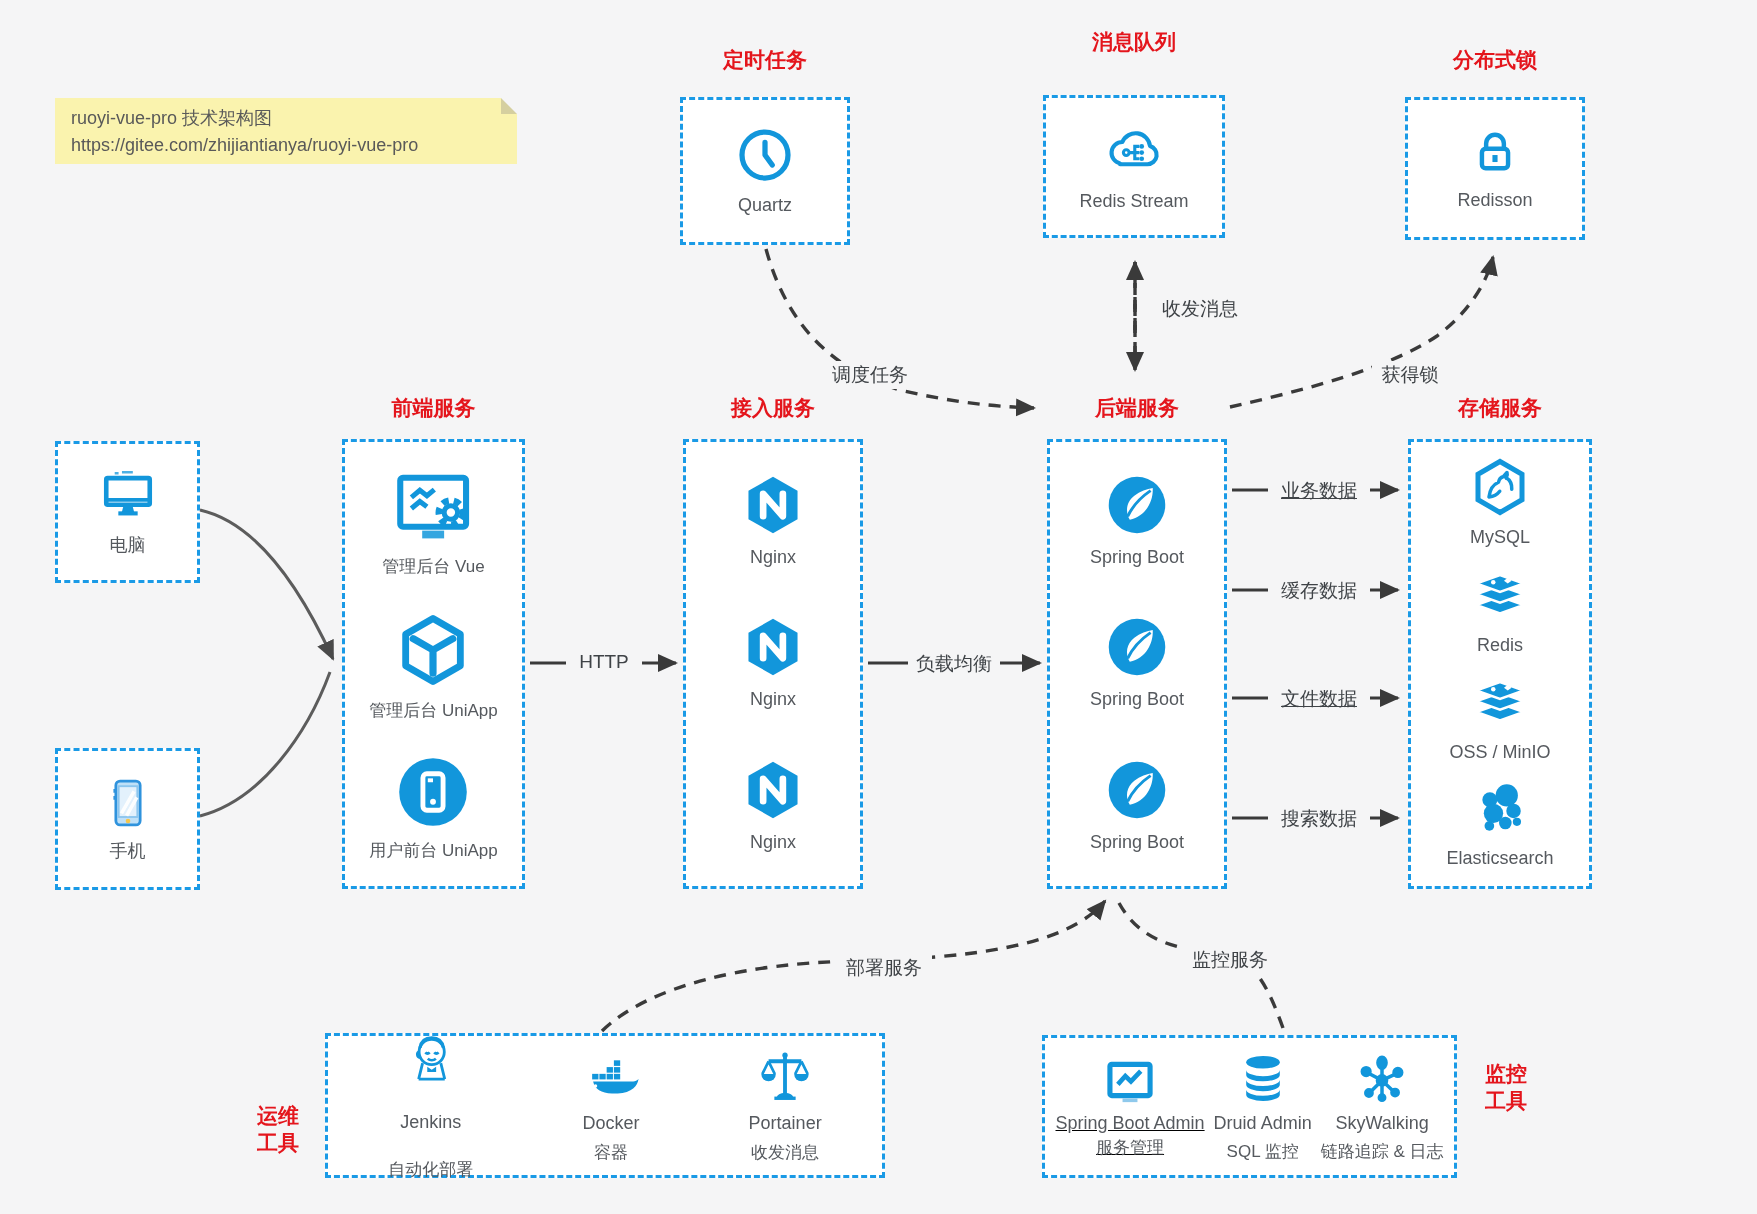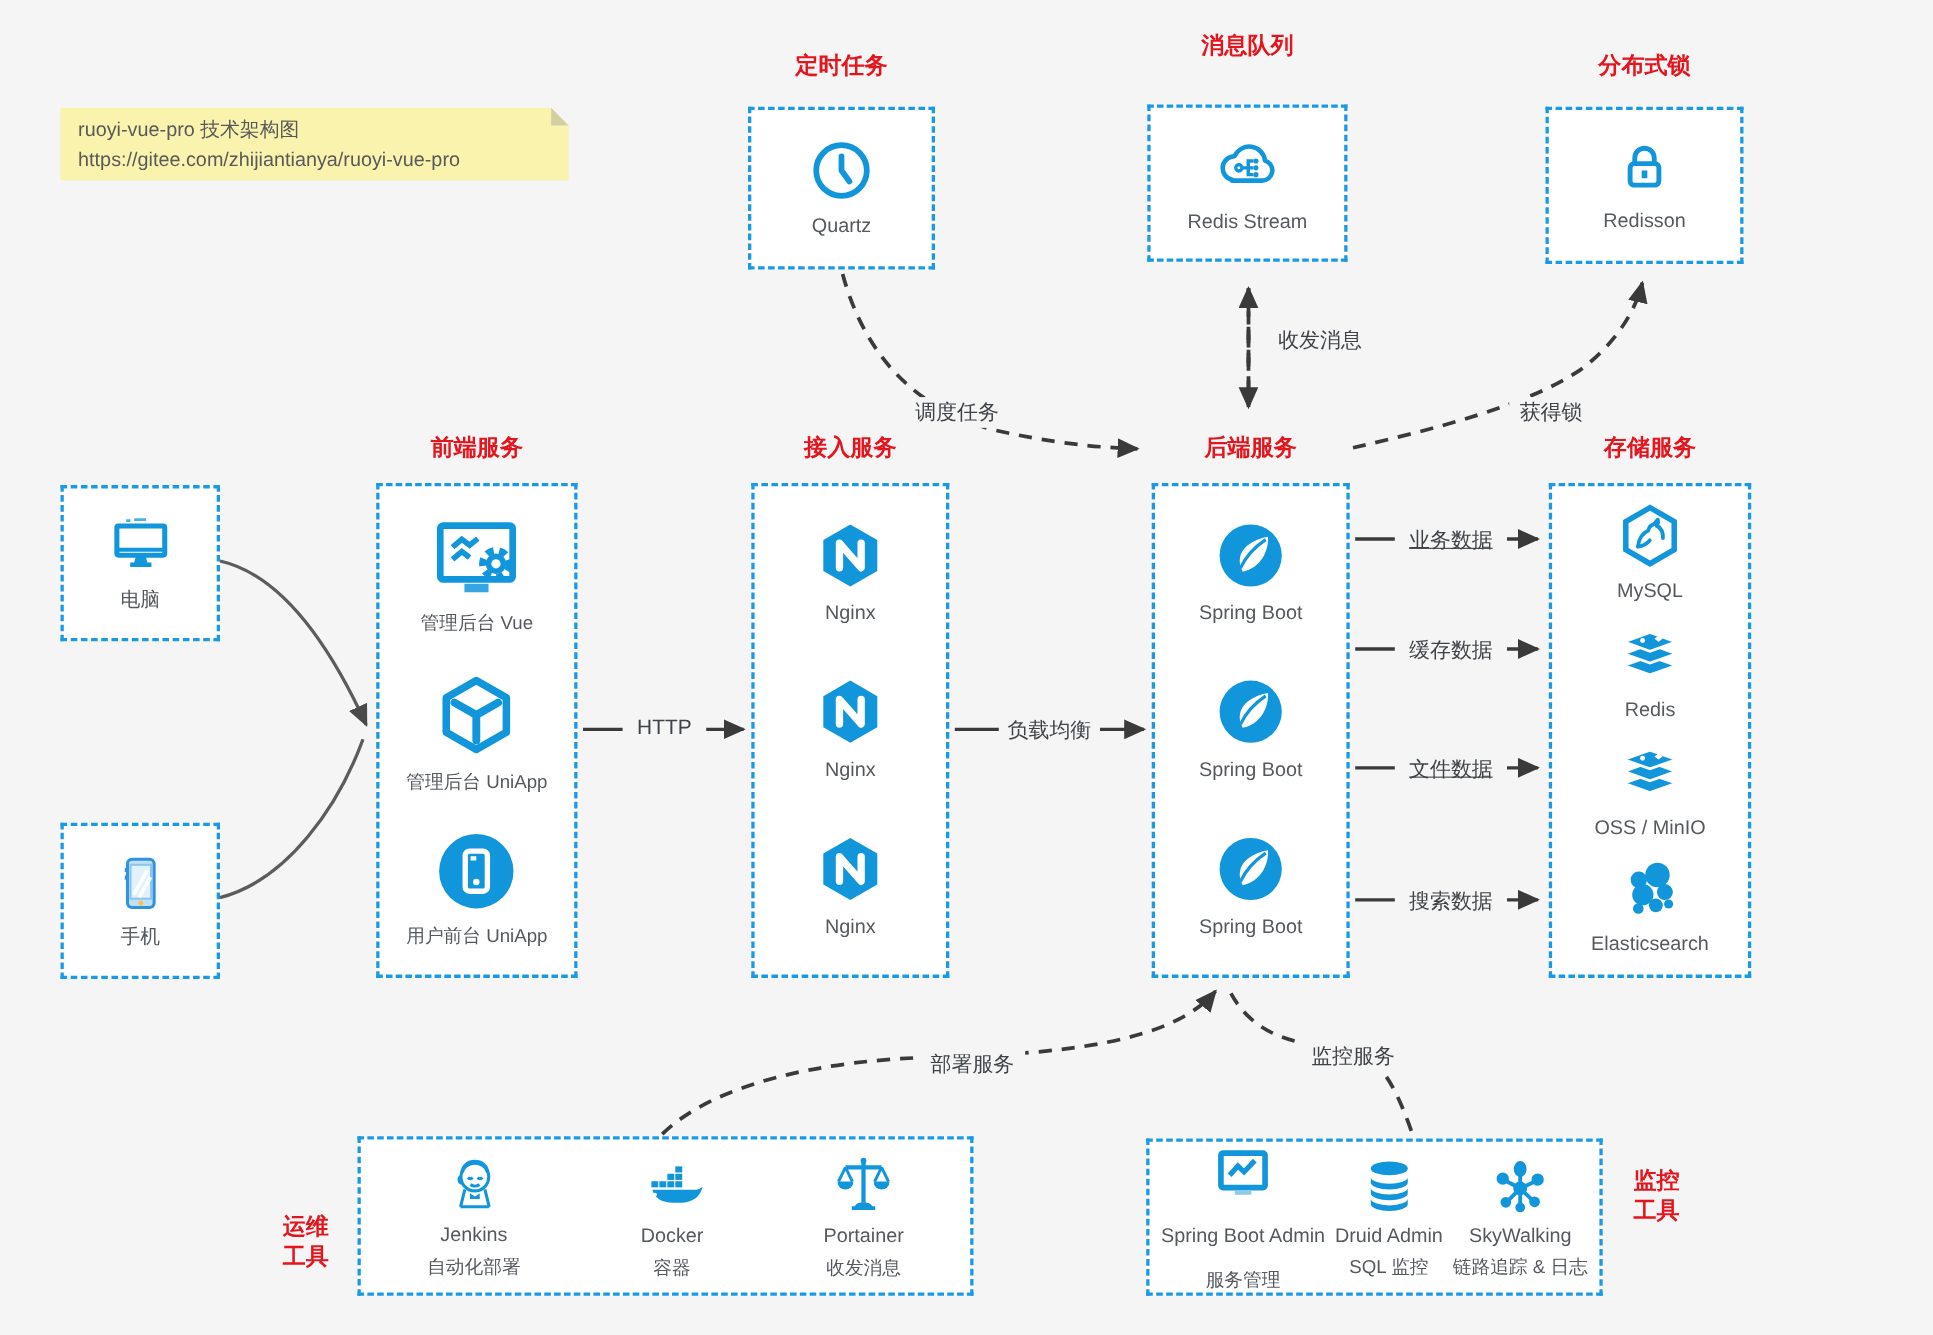--- a/index.html
+++ b/index.html
@@ -274,21 +274,21 @@
         <circle cx="9.3" cy="13.8" r="4"></circle>
         <circle cx="14.2" cy="17.8" r="2.6"></circle>
         <circle cx="7.6" cy="19" r="2"></circle>
         <circle cx="19" cy="17.3" r="1.7"></circle>
       </svg>
       <div class="ilabel">Elasticsearch</div>
     </div>
   </div>
 
   <div class="gbox row" style="left:325px;top:1033px;width:560px;height:145px;">
-    <div class="item" style="gap:5px;">
+    <div class="item" style="gap:23px;">
       <svg viewBox="0 0 24 24" width="56" height="56" fill="none" stroke="#1296db" stroke-width="1.2">
         <circle cx="12.3" cy="9" r="5.4"></circle>
         <path d="M7.3 7.2 C7.8 4.5 9.7 3 12.3 3 C14.9 3 16.8 4.5 17.3 7.2" stroke-width="1.4"></path>
         <path d="M7.1 8.8 c-1.3 0.2 -1.3 2.4 0.2 2.6"></path>
         <path d="M8.4 13.8 L6.7 20.6 M16.2 13.8 L17.9 20.6 M6.7 20.6 h11.2"></path>
         <path d="M10.4 15.3 l1.9 1.3 1.9-1.3 v2.3 h-3.8 z" fill="#1296db" stroke="none"></path>
         <path d="M9.6 9.2 c0.5 0.6 1.3 0.6 1.8 0 M13.4 9.2 c0.5 0.6 1.3 0.6 1.8 0"></path>
         <path d="M10.6 11.9 c1 0.8 2.5 0.8 3.5 0"></path>
       </svg>
       <div class="ilabel">Jenkins</div>
@@ -320,21 +320,21 @@
         <path d="M15.8 10.8 a3 3 0 0 0 6 0 z" stroke="none"></path>
         <path d="M8.6 20.6 c0-1.2 1.5-2 3.4-2 c1.9 0 3.4 0.8 3.4 2 z" stroke="none"></path>
         <path d="M7.6 20.8 h8.8" stroke-width="1.4" fill="none"></path>
       </svg>
       <div class="ilabel">Portainer</div>
       <div class="isub">收发消息</div>
     </div>
   </div>
 
   <div class="gbox row" style="left:1042px;top:1035px;width:415px;height:143px;">
-    <div class="item" style="gap:16px;">
+    <div class="item" style="gap:0;text-decoration:underline;">
       <svg viewBox="0 0 24 24" width="56" height="56" fill="none" stroke="#1296db">
         <rect x="3.4" y="4" width="17.2" height="13.4" rx="0.8" stroke-width="2.2"></rect>
         <path d="M6.8 12.6 l3.2-3.6 2.4 2.3 4.2-4.4" stroke-width="2"></path>
         <rect x="8.8" y="18.6" width="6.4" height="1.6" fill="#8fc9ec" stroke="none"></rect>
       </svg>
       <div class="ilabel">Spring Boot Admin</div>
       <div class="isub">服务管理</div>
     </div>
     <div class="item" style="gap:4px;">
       <svg viewBox="0 0 24 24" width="56" height="56" fill="#1296db">

